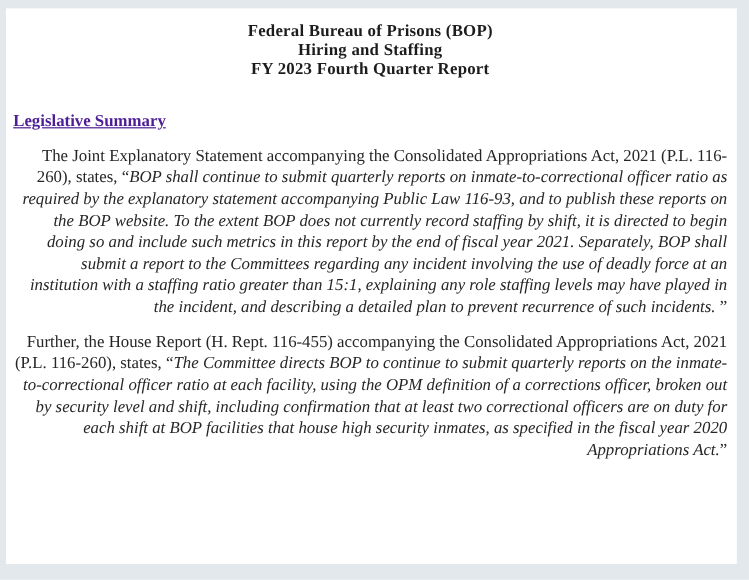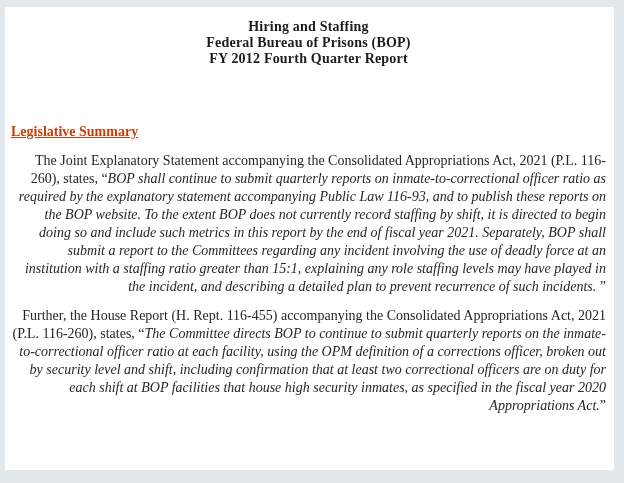--- a/index.html
+++ b/index.html
@@ -27,42 +27,42 @@
     font-weight: bold;
     font-size: 14px;
     line-height: 16px;
     color: #1c1c1c;
     letter-spacing: 0.2px;
   }
   .section-heading {
     font-size: 14px;
     font-weight: bold;
     text-decoration: underline;
-    color: #c2410c;
-    margin: 56px 0 0 0;
+    color: #4c1d95;
+    margin: 26px 0 0 0;
     line-height: 18px;
   }
   .para {
     font-size: 14px;
     line-height: 18px;
     margin: 11px 0 0 0;
     text-align: right;
   }
   .quote-italic {
     font-style: italic;
   }
 </style>
 </head>
 <body>
 
 <div class="page">
   <header class="doc-title">
+    <div>Federal Bureau of Prisons (BOP)</div>
     <div>Hiring and Staffing</div>
-    <div>Federal Bureau of Prisons (BOP)</div>
-    <div>FY 2012 Fourth Quarter Report</div>
+    <div>FY 2023 Fourth Quarter Report</div>
   </header>
 
   <h2 class="section-heading">Legislative Summary</h2>
 
   <div id="paragraphs">
       <p class="para"><span class="roman">The Joint Explanatory Statement accompanying the Consolidated Appropriations Act, 2021 (P.L. 116-260), states, “</span><span class="quote-italic">BOP shall continue to submit quarterly reports on inmate-to-correctional officer ratio as required by the explanatory statement accompanying Public Law 116-93, and to publish these reports on the BOP website. To the extent BOP does not currently record staffing by shift, it is directed to begin doing so and include such metrics in this report by the end of fiscal year 2021. Separately, BOP shall submit a report to the Committees regarding any incident involving the use of deadly force at an institution with a staffing ratio greater than 15:1, explaining any role staffing levels may have played in the incident, and describing a detailed plan to prevent recurrence of such incidents. </span><span class="roman">”</span></p>
       <p class="para"><span class="roman">Further, the House Report (H. Rept. 116-455) accompanying the Consolidated Appropriations Act, 2021 (P.L. 116-260), states, “</span><span class="quote-italic">The Committee directs BOP to continue to submit quarterly reports on the inmate-to-correctional officer ratio at each facility, using the OPM definition of a corrections officer, broken out by security level and shift, including confirmation that at least two correctional officers are on duty for each shift at BOP facilities that house high security inmates, as specified in the fiscal year 2020 Appropriations Act.</span><span class="roman">”</span></p>
     </div>
 </div>
 

